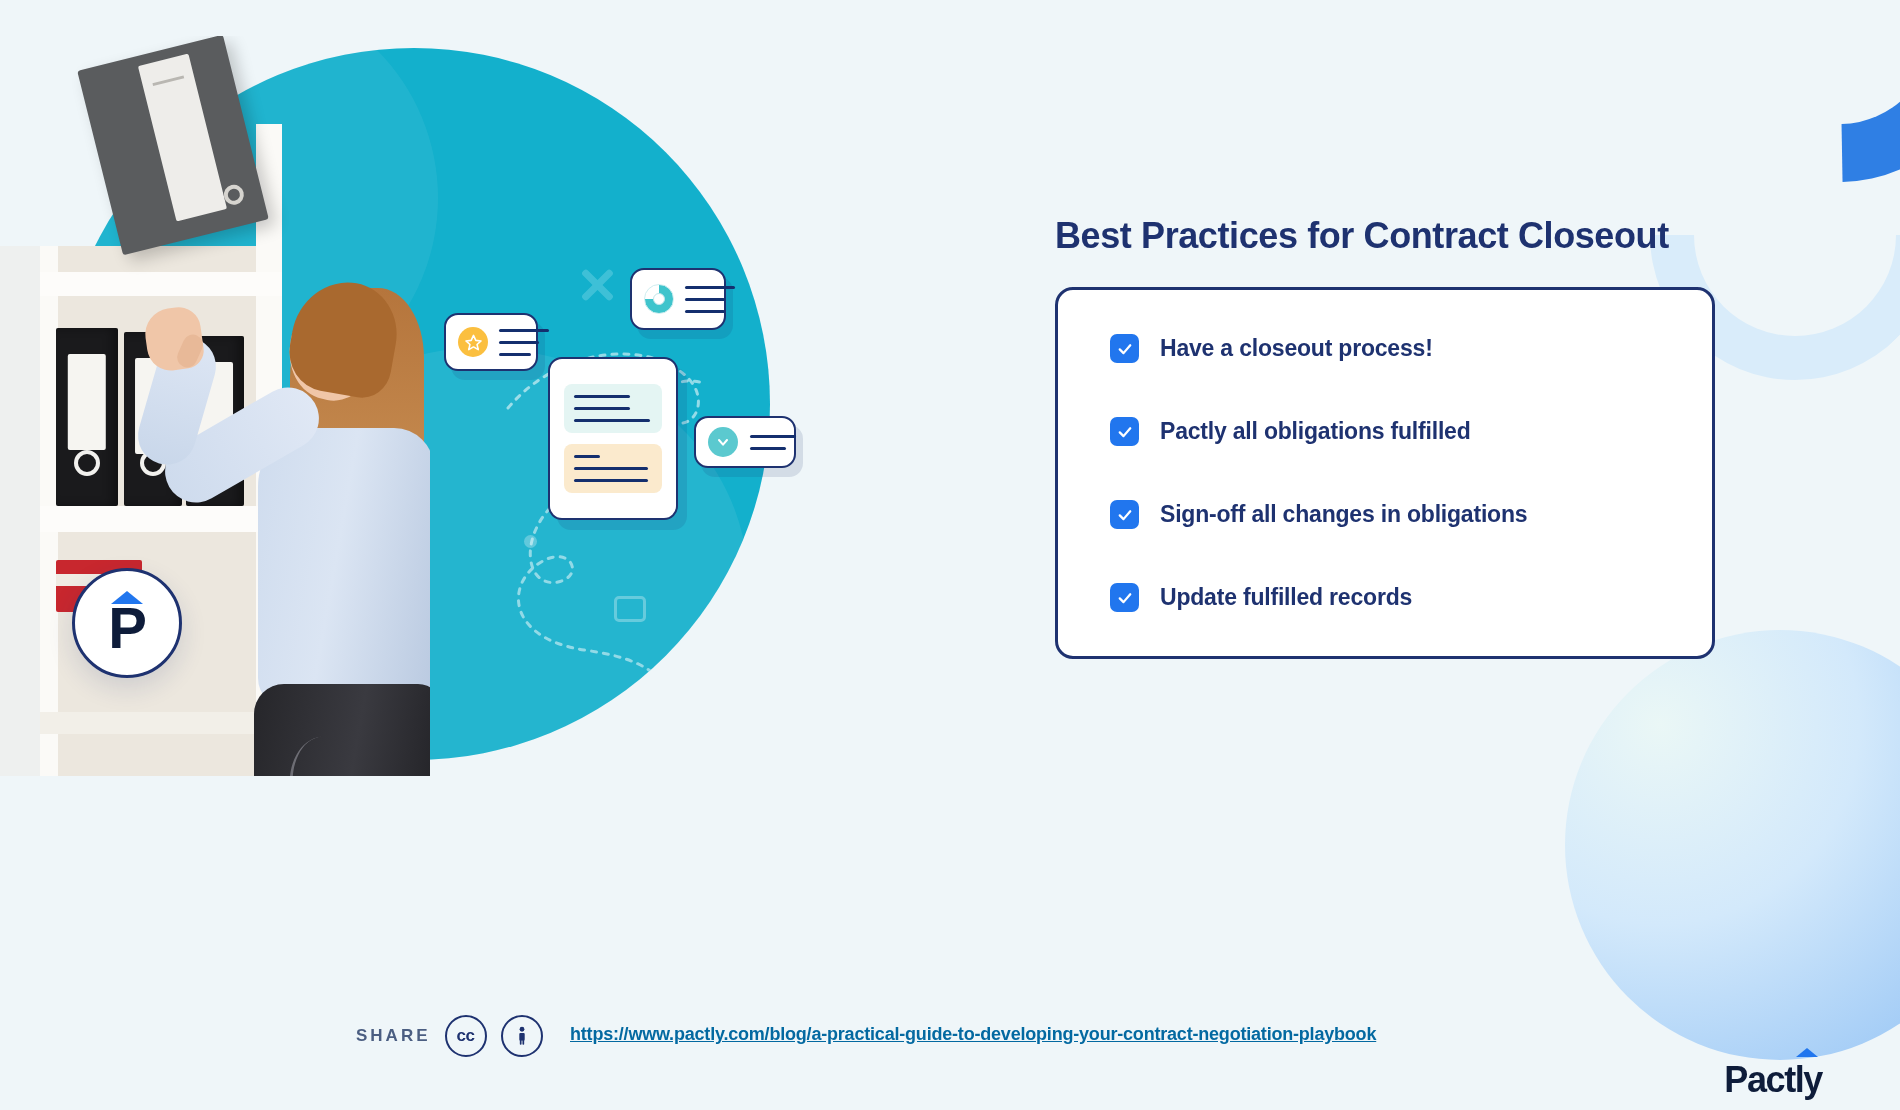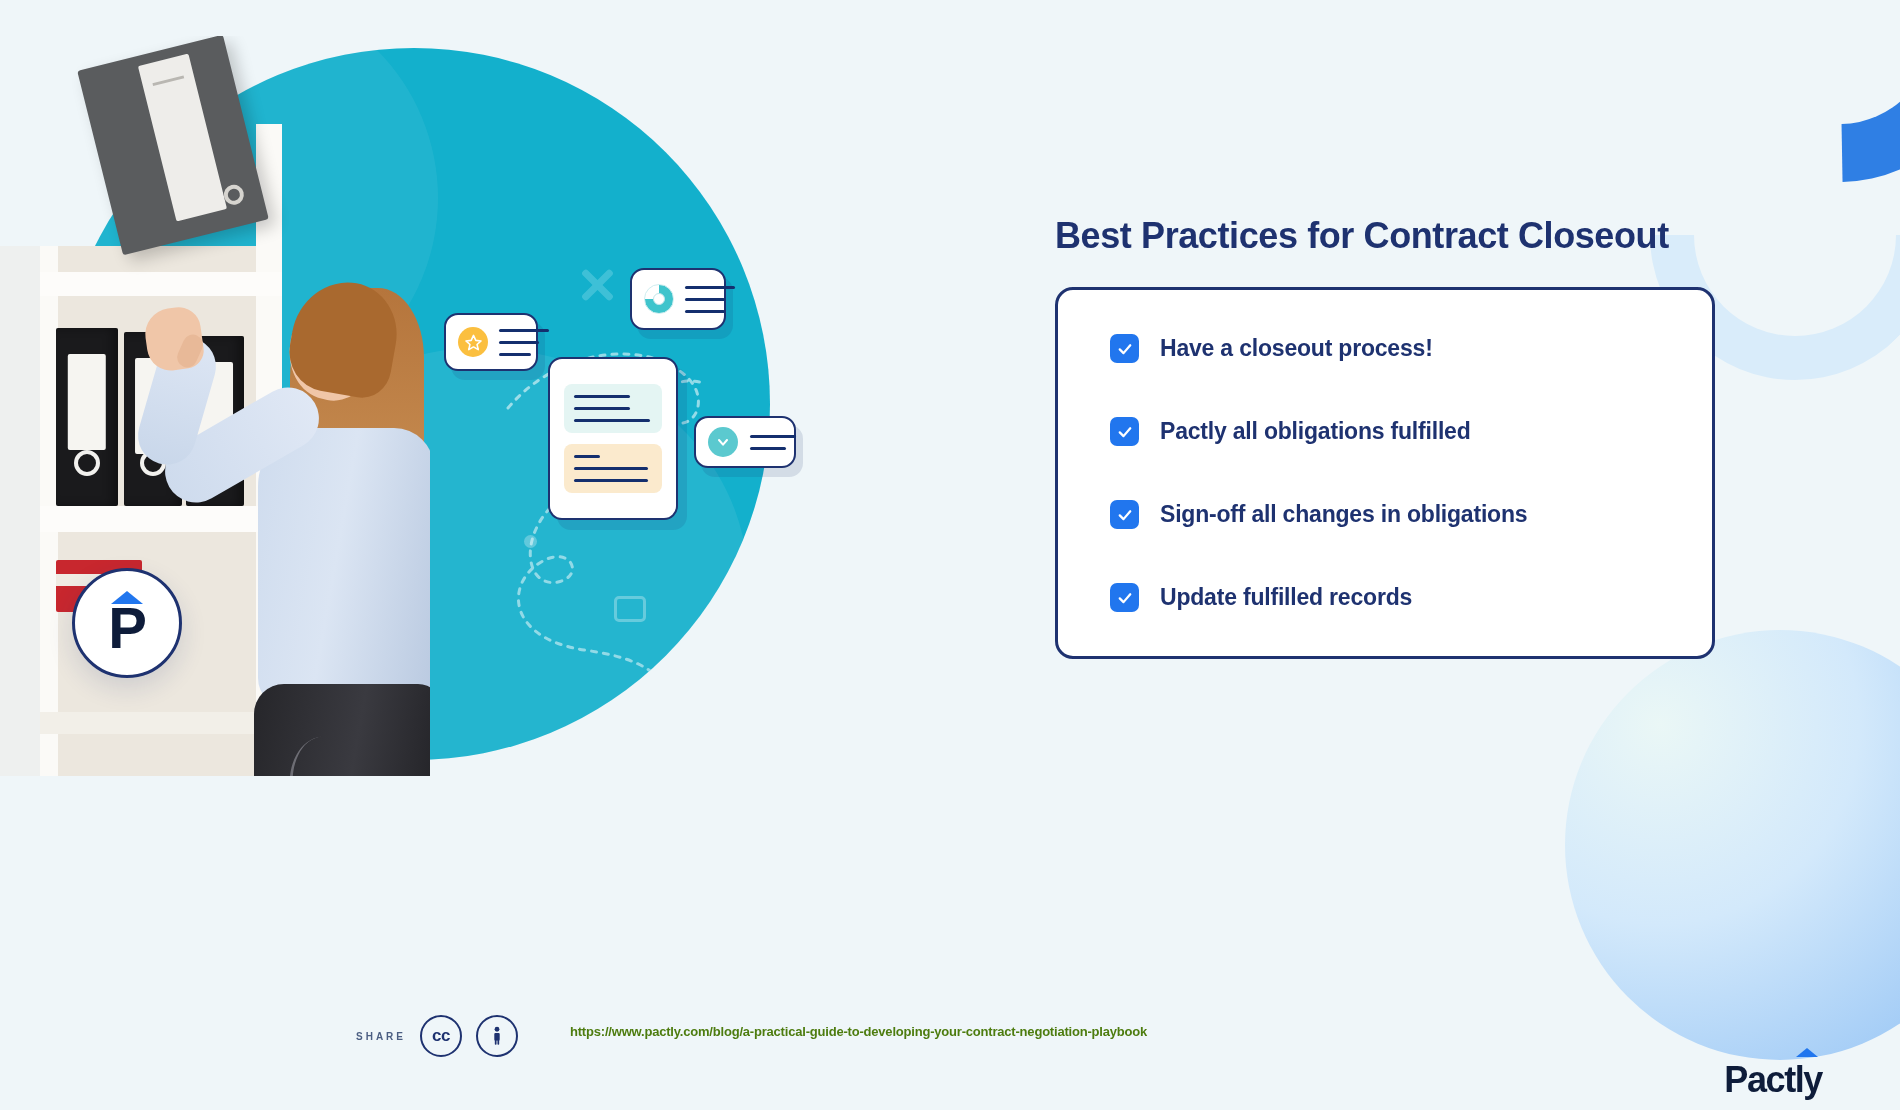--- a/index.html
+++ b/index.html
@@ -350,33 +350,34 @@
   
   #footer {
     position:absolute; left:0; bottom:44px;
     width:1900px; height:60px;
   }
   #share-group {
     position:absolute; left:356px; top:0;
     display:flex; align-items:center; gap:14px; height:60px;
   }
   #share-label {
-    font-size:10px; font-weight:600; color:#4b5e82;
+    font-size:17px; font-weight:600; color:#4b5e82;
     letter-spacing:3px;
   }
   .share-circle {
     width:42px; height:42px; border-radius:50%;
     border:2.5px solid #1e3270; background:transparent;
     display:flex; align-items:center; justify-content:center;
   }
   #cc-text { font-size:17px; font-weight:700; color:#1e3270; letter-spacing:-.5px; }
   #footer-url {
     position:absolute; left:570px; top:18px;
-    font-size:13px; font-weight:600; color:#4d7c0f;
+    font-size:18px; font-weight:600; color:#0369a1;
     letter-spacing:-.2px;
+    text-decoration:underline;
   }
   #brand-logo {
     position:absolute; right:78px; top:6px;
     display:flex; align-items:flex-start;margin-top:47px;
   }
   #brand-text {
     font-size:36px; font-weight:800; color:#0e1c3a;
     letter-spacing:-1.4px; position:relative;
   }
   #brand-caret {

